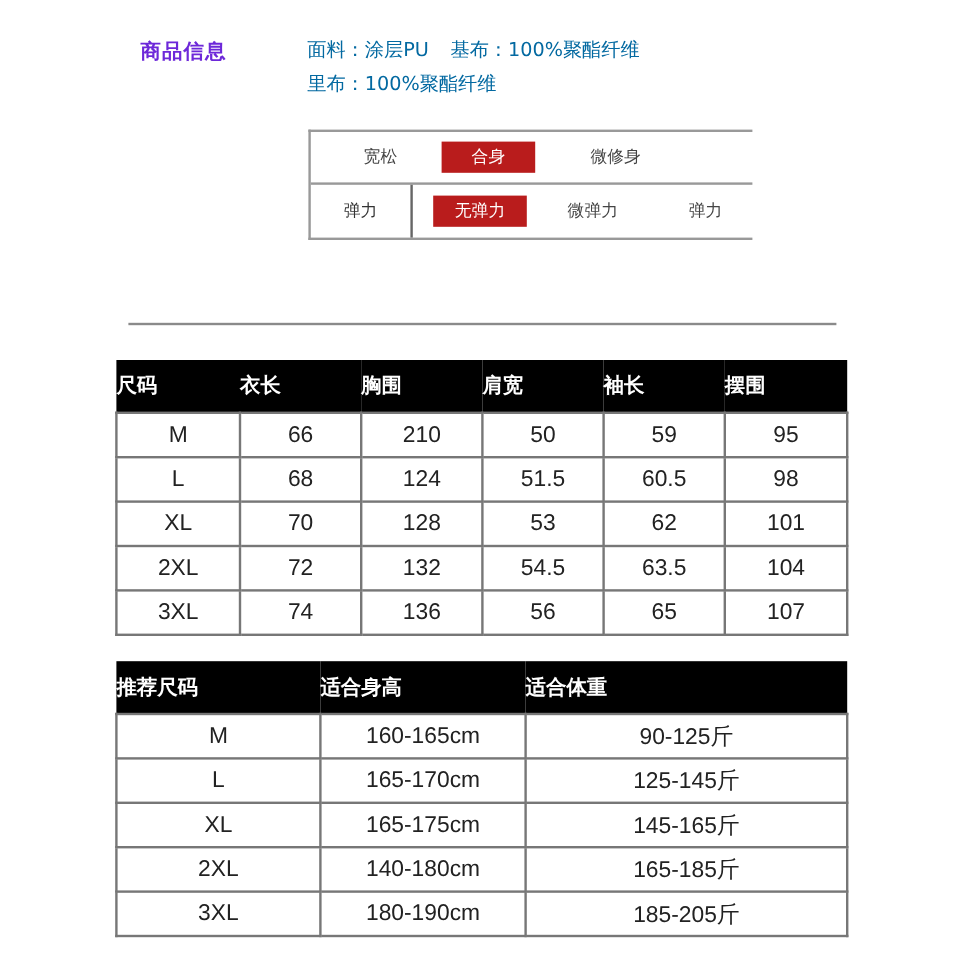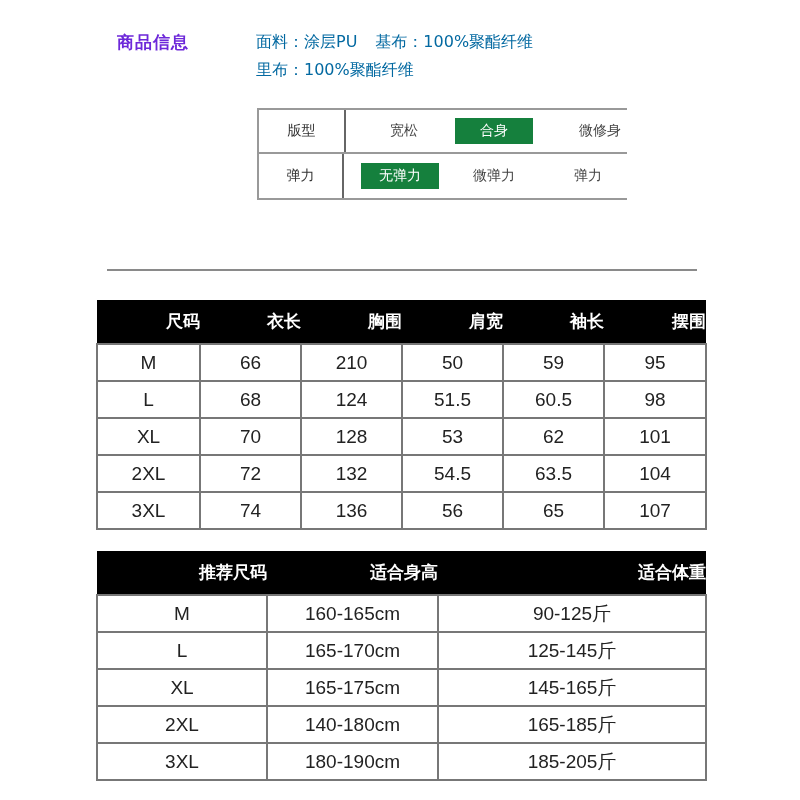--- a/index.html
+++ b/index.html
@@ -19,45 +19,44 @@
   .attr-options { flex: 1; display: flex; align-items: center; padding-left: 0; gap: 16px; }
   .attr-opt { width: 78px; height: 26px; margin-left: 0; display: flex; align-items: center; justify-content: center; font-size: 14px; color: #444; }
   .attr-options.r1 .attr-opt:nth-child(1) { margin-left: 19px; }
   .attr-options.r1 .attr-opt:nth-child(2) { margin-left: -4px; }
   .attr-options.r1 .attr-opt:nth-child(3) { margin-left: 0px; padding-left: 24px; }
   .attr-options.r2 .attr-opt:nth-child(1) { margin-left: 19px; }
   .attr-options.r2 .attr-opt:nth-child(2) { margin-left: -4px; }
   .attr-options.r3 .attr-opt:nth-child(1) { margin-left: 17px; }
   .attr-options.r3 .attr-opt:nth-child(2) { margin-left: 0px; }
   .attr-options.r3 .attr-opt:nth-child(3) { margin-left: 0px; }
-  .attr-opt.selected { background: #15803d; color: #fff; }
+  .attr-opt.selected { background: #b91c1c; color: #fff; }
 
   .divider { position: absolute; left: 107px; top: 269px; width: 590px; height: 2px; background: #8a8a8a; }
 
   table.grid { position: absolute; border-collapse: collapse; table-layout: fixed; }
-  table.grid th { background: #000; color: #fff; font-weight: bold; font-size: 17px; height: 44px; text-align: right; border: none; }
+  table.grid th { background: #000; color: #fff; font-weight: bold; font-size: 17px; height: 44px; text-align: left; border: none; }
   table.grid td { border: 2px solid #777; text-align: center; font-size: 19px; color: #222; height: 37px; font-family: "Liberation Sans", "DejaVu Sans", sans-serif; }
 
   .size-table { left: 96px; top: 300px; width: 609px; }
   .rec-table { left: 96px; top: 551px; width: 609px; }
 </style>
 </head>
 <body>
 
 <div class="info-title">商品信息</div>
 <div class="info-line l1">
   <span>面料：</span><span>涂层PU</span><span class="gap"></span><span>基布：</span><span>100%聚酯纤维</span>
 </div>
 <div class="info-line l2">
   <span>里布：</span><span>100%聚酯纤维</span>
 </div>
 
 <div class="attr-table">
   <div class="attr-row">
-    <div class="attr-label">版型</div>
     <div class="attr-options r1">
       <div class="attr-opt">宽松</div>
       <div class="attr-opt selected">合身</div>
       <div class="attr-opt">微修身</div>
     </div>
   </div>
   <div class="attr-row">
     <div class="attr-label">弹力</div>
     <div class="attr-options r3">
       <div class="attr-opt selected">无弹力</div>

